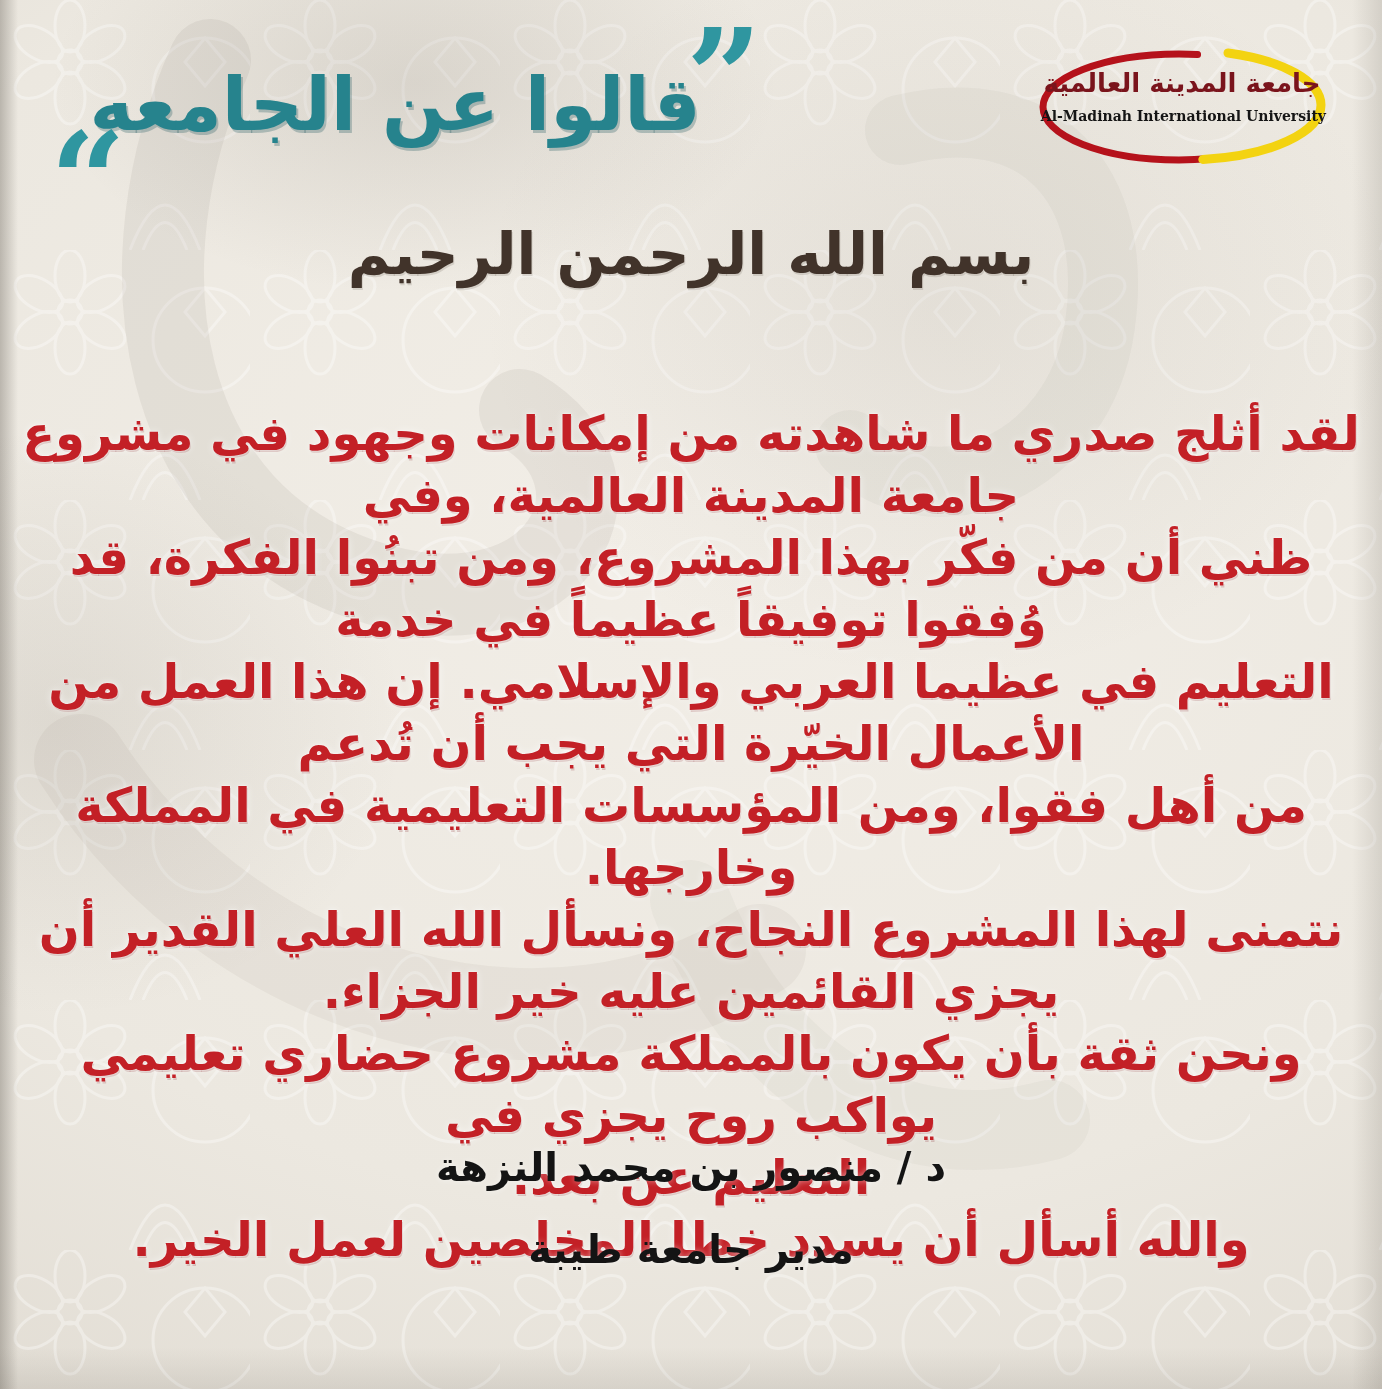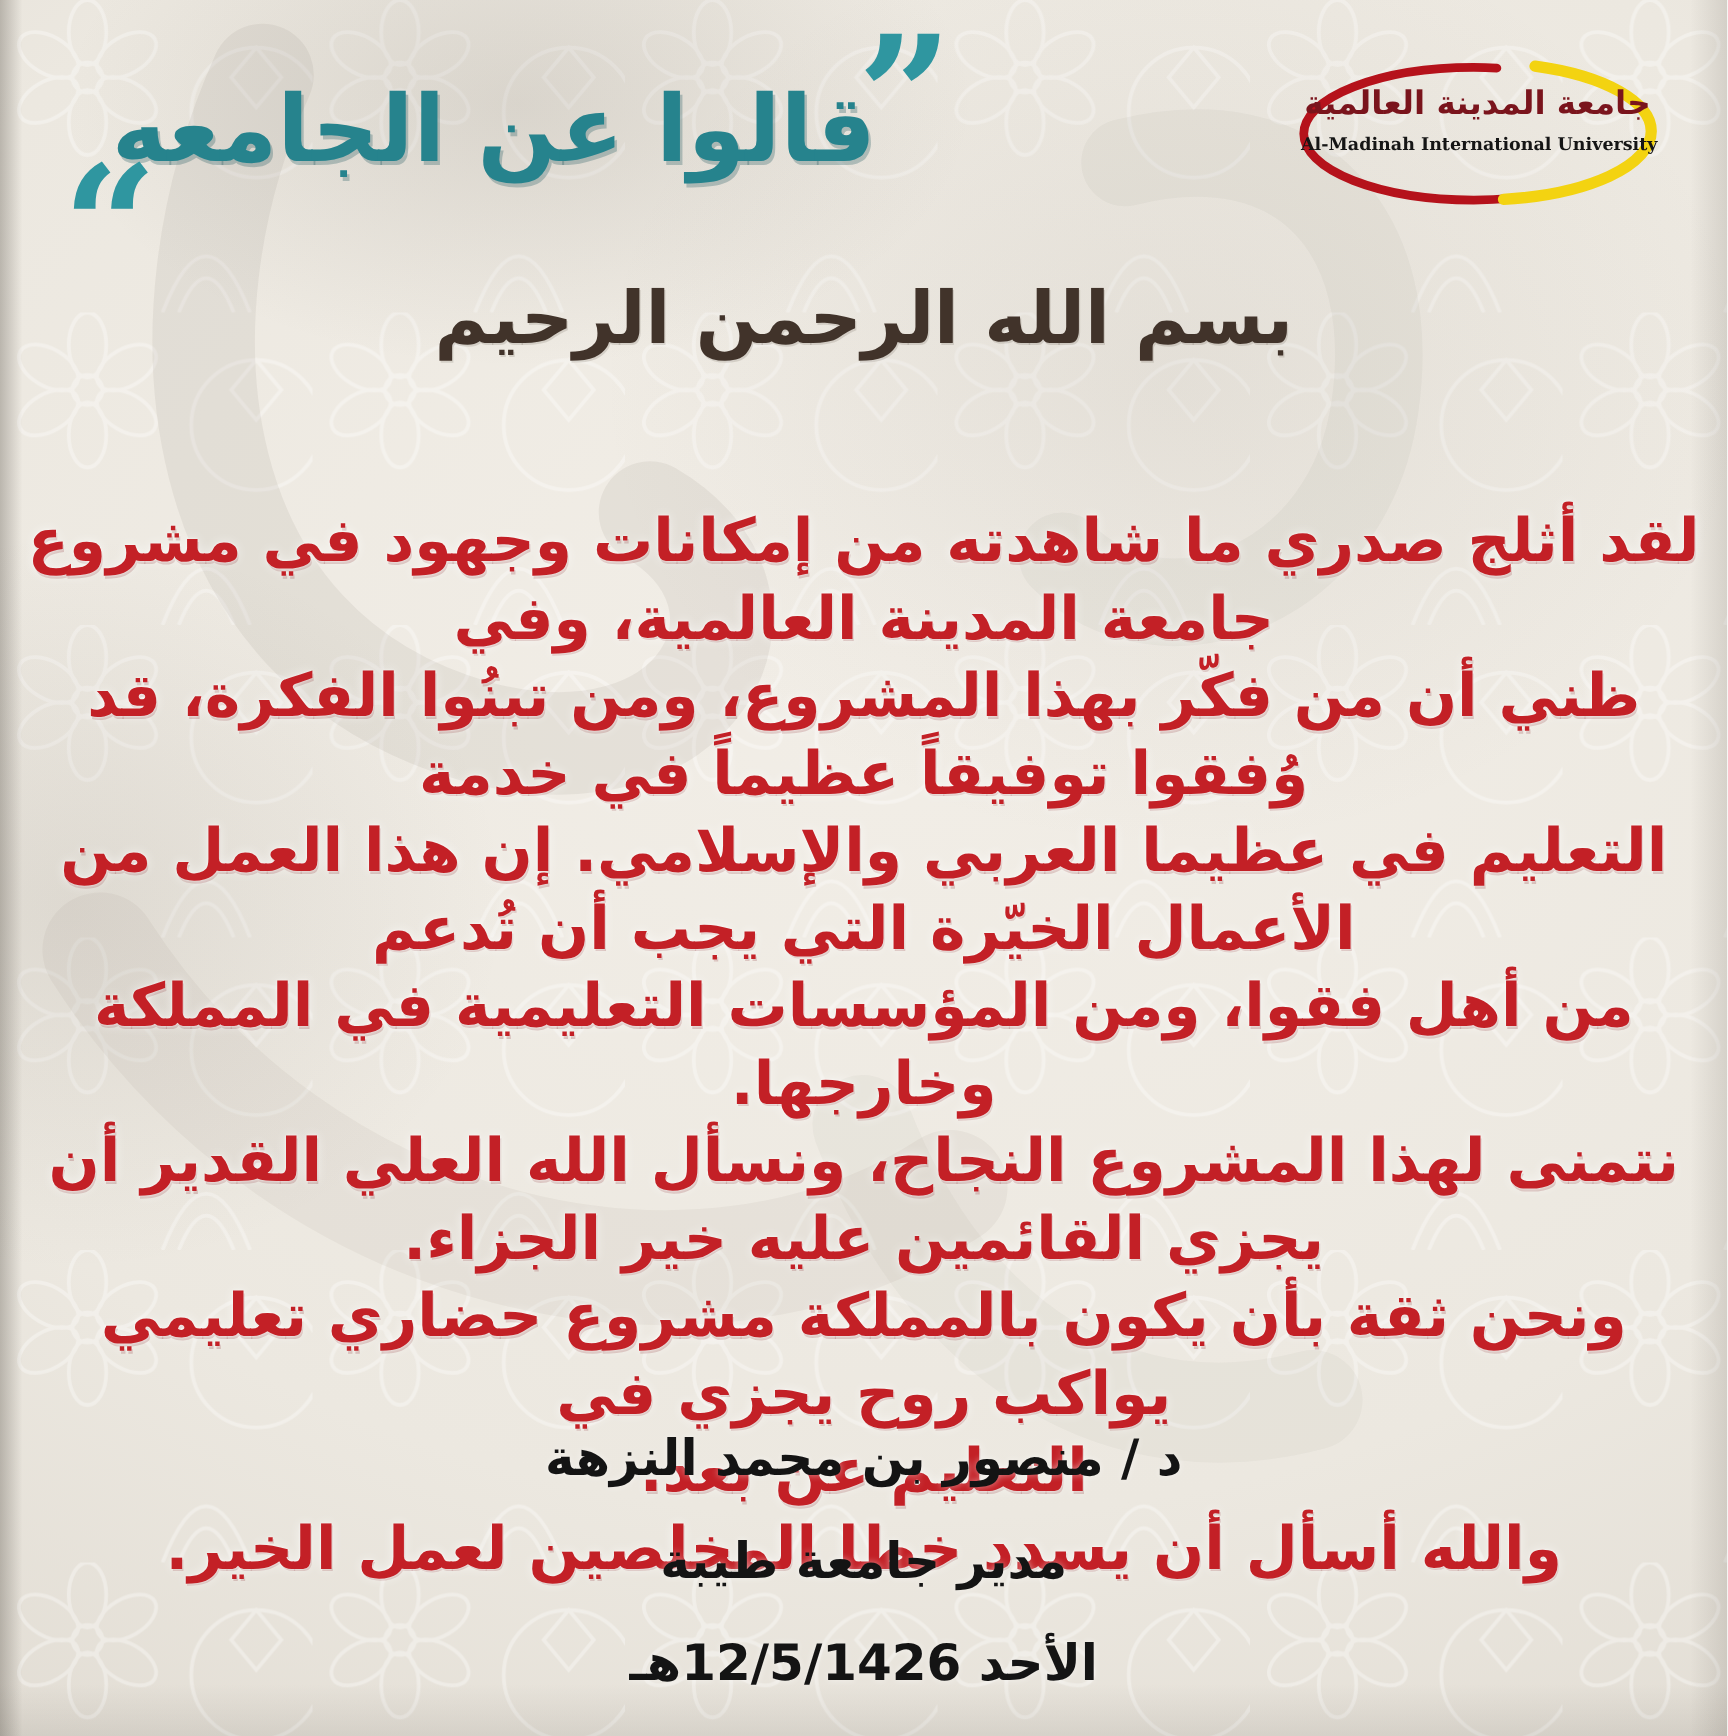--- a/index.html
+++ b/index.html
@@ -141,16 +141,15 @@
     <p>من أهل فقوا، ومن المؤسسات التعليمية في المملكة وخارجها.</p>
     <p>نتمنى لهذا المشروع النجاح، ونسأل الله العلي القدير أن يجزي القائمين عليه خير الجزاء.</p>
     <p>ونحن ثقة بأن يكون بالمملكة مشروع حضاري تعليمي يواكب روح يجزي في</p>
     <p>التعليم عن بعد.</p>
     <p>والله أسأل أن يسدد خطا المخلصين لعمل الخير.</p>
   </main>
 
   <footer class="sig">
     <p>د / منصور بن محمد النزهة</p>
     <p>مدير جامعة طيبة</p>
-    <p>الأحد 12/5/1426هـ</p>
   </footer>
 
 </div>
 
 </body></html>

